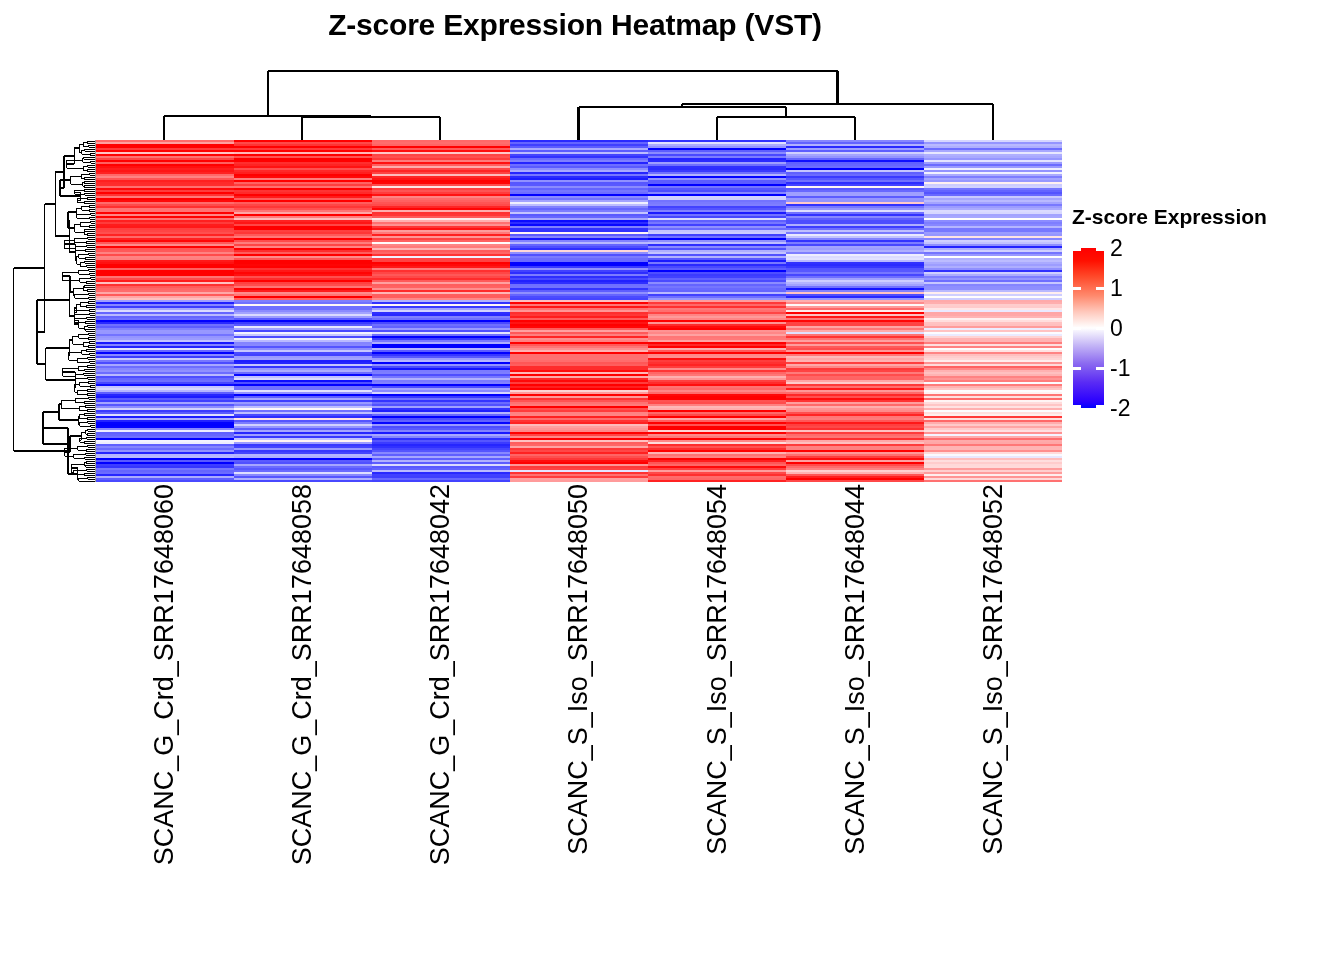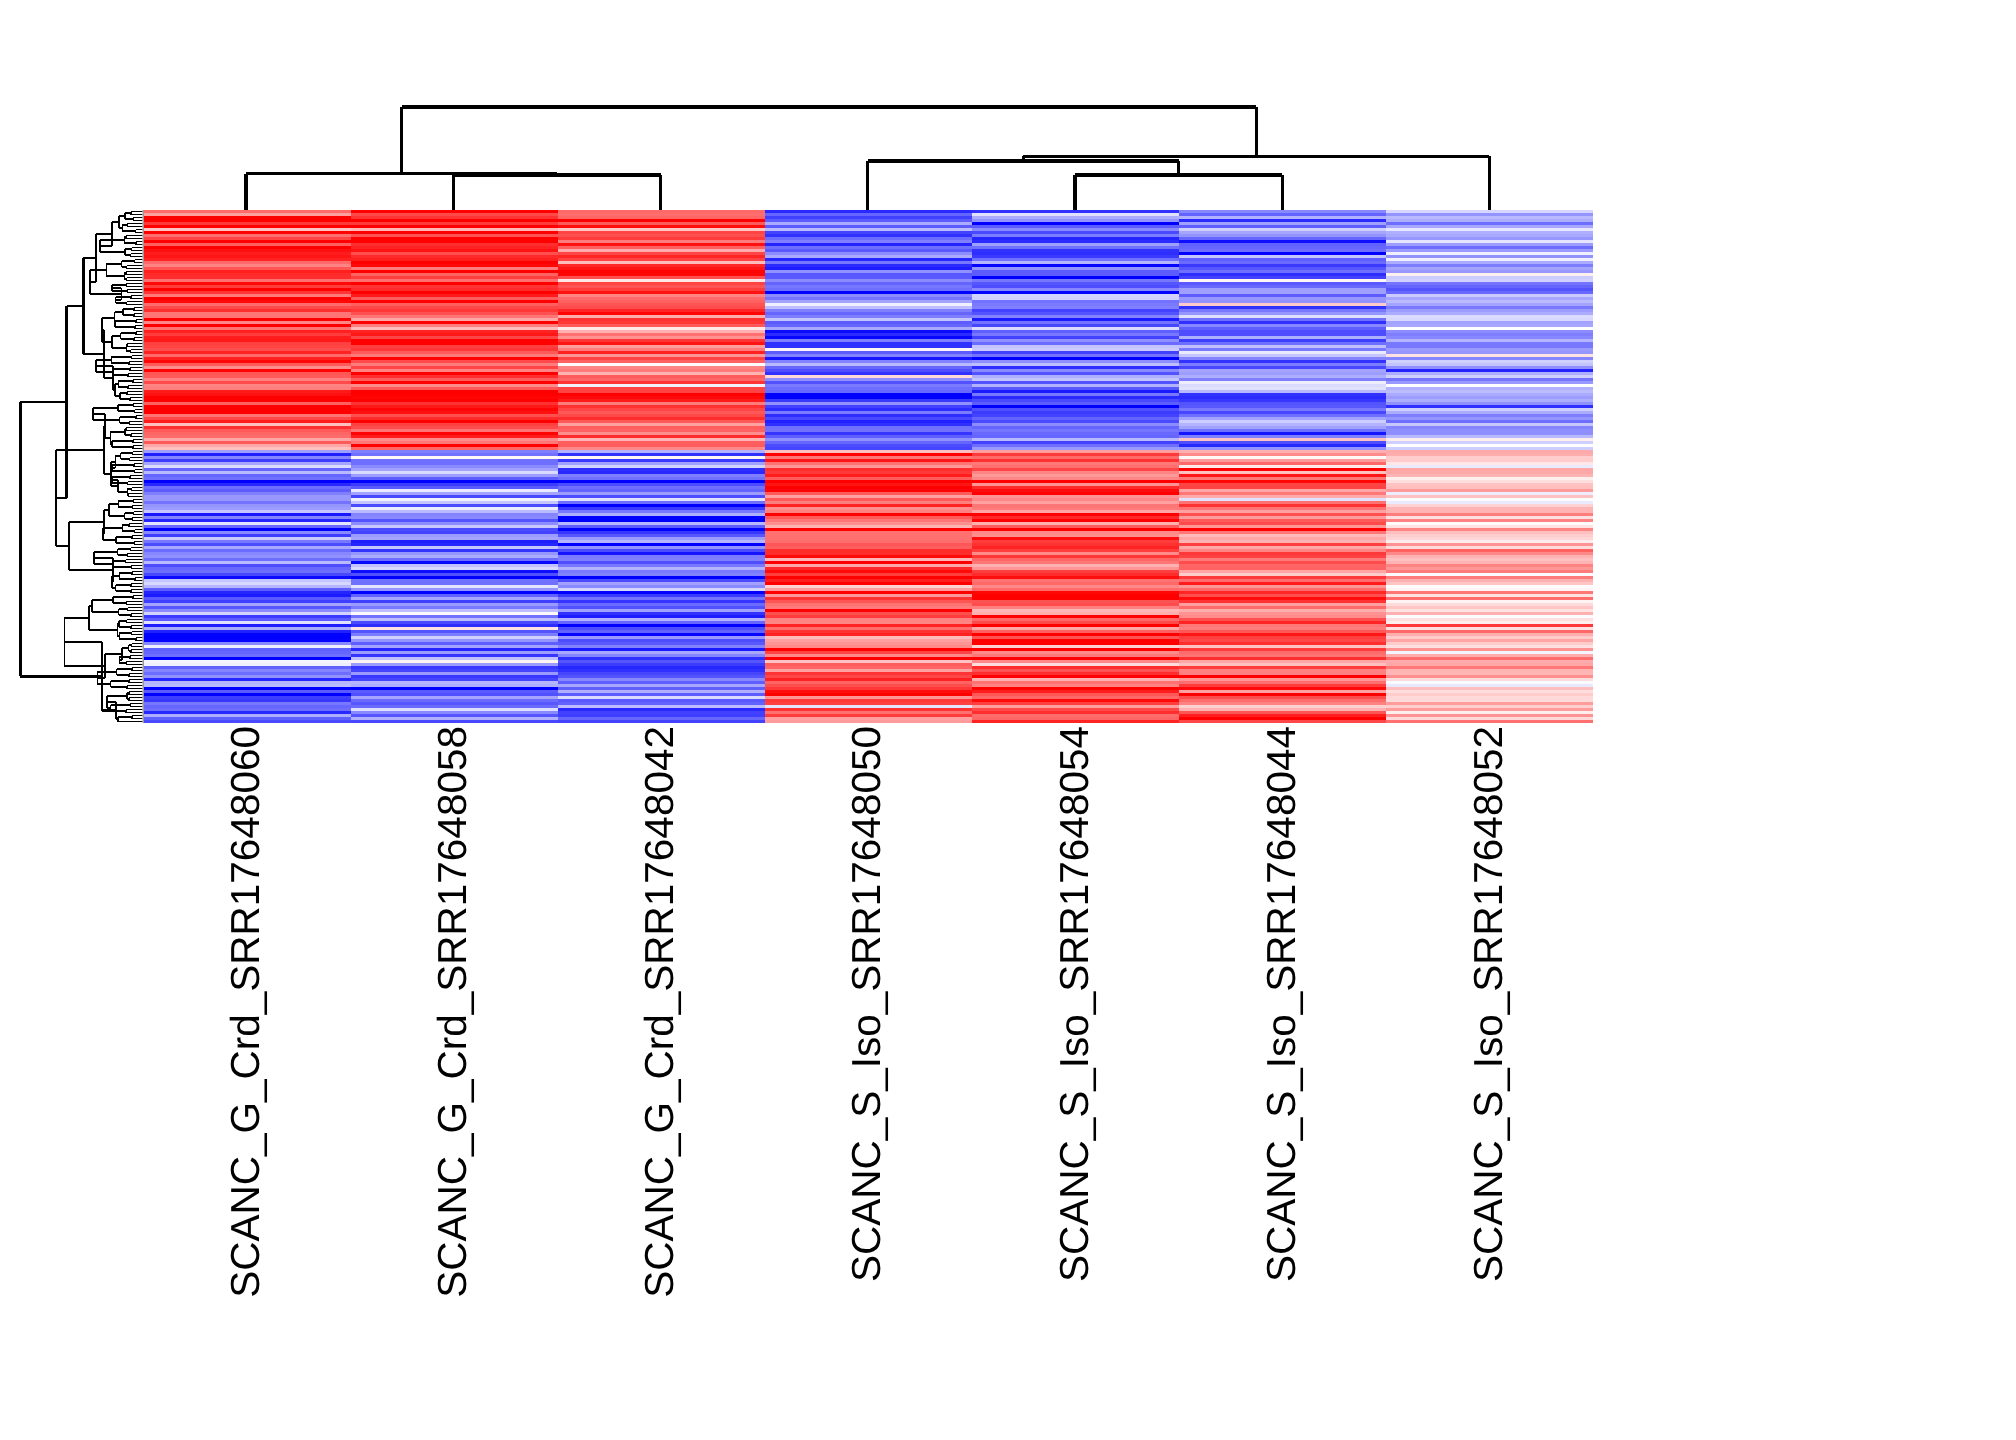--- a/index.html
+++ b/index.html
@@ -69,20 +69,21 @@
   .ctick.l{left:0;width:8px;}
   .ctick.r{right:0;width:8px;}
   .ctlabel{position:absolute;left:40px;font-size:23px;color:#000;
     transform:translateY(-50%);white-space:nowrap;}
 </style>
 </head>
 <body>
 
 <div id="stage">
 
+  <div id="title">Z-score Expression Heatmap (VST)</div>
 
   <svg id="col-dendro" viewBox="0 0 967 82" preserveAspectRatio="none">
       <line x1="207.21428571428572" y1="82" x2="207.21428571428572" y2="58.6" stroke="#000" stroke-width="2.2" shape-rendering="crispEdges"></line>
       <line x1="345.35714285714283" y1="82" x2="345.35714285714283" y2="58.6" stroke="#000" stroke-width="2.2" shape-rendering="crispEdges"></line>
       <line x1="207.21428571428572" y1="58.6" x2="345.35714285714283" y2="58.6" stroke="#000" stroke-width="2.2" shape-rendering="crispEdges"></line>
       <line x1="69.07142857142857" y1="82" x2="69.07142857142857" y2="57.82" stroke="#000" stroke-width="2.2" shape-rendering="crispEdges"></line>
       <line x1="276.2857142857143" y1="58.6" x2="276.2857142857143" y2="57.82" stroke="#000" stroke-width="2.2" shape-rendering="crispEdges"></line>
       <line x1="69.07142857142857" y1="57.82" x2="276.2857142857143" y2="57.82" stroke="#000" stroke-width="2.2" shape-rendering="crispEdges"></line>
       <line x1="621.6428571428571" y1="82" x2="621.6428571428571" y2="58.6" stroke="#000" stroke-width="2.2" shape-rendering="crispEdges"></line>
       <line x1="759.7857142857142" y1="82" x2="759.7857142857142" y2="58.6" stroke="#000" stroke-width="2.2" shape-rendering="crispEdges"></line>
@@ -1842,14 +1843,35 @@
         <span class="clab">SCANC_S_Iso_SRR17648054</span>
       </div>
       <div class="clab-cell">
         <span class="clab">SCANC_S_Iso_SRR17648044</span>
       </div>
       <div class="clab-cell">
         <span class="clab">SCANC_S_Iso_SRR17648052</span>
       </div>
     </div>
 
+  <div id="legend">
+    <div id="legend-title">Z-score Expression</div>
+    <div id="cbar-wrap">
+      <div id="cbar"></div>
+    <div class="ctick l" style="top: 0px;"></div>
+        <div class="ctick r" style="top: 0px;"></div>
+        <div class="ctick l" style="top: 38.5px;"></div>
+        <div class="ctick r" style="top: 38.5px;"></div>
+        <div class="ctick l" style="top: 78.5px;"></div>
+        <div class="ctick r" style="top: 78.5px;"></div>
+        <div class="ctick l" style="top: 118.5px;"></div>
+        <div class="ctick r" style="top: 118.5px;"></div>
+        <div class="ctick l" style="top: 157px;"></div>
+        <div class="ctick r" style="top: 157px;"></div>
+      </div>
+  <div class="ctlabel" style="top: 43px;">2</div>
+      <div class="ctlabel" style="top: 83px;">1</div>
+      <div class="ctlabel" style="top: 123px;">0</div>
+      <div class="ctlabel" style="top: 163px;">-1</div>
+      <div class="ctlabel" style="top: 203px;">-2</div>
+    </div>
 
 </div>
 
 </body></html>

